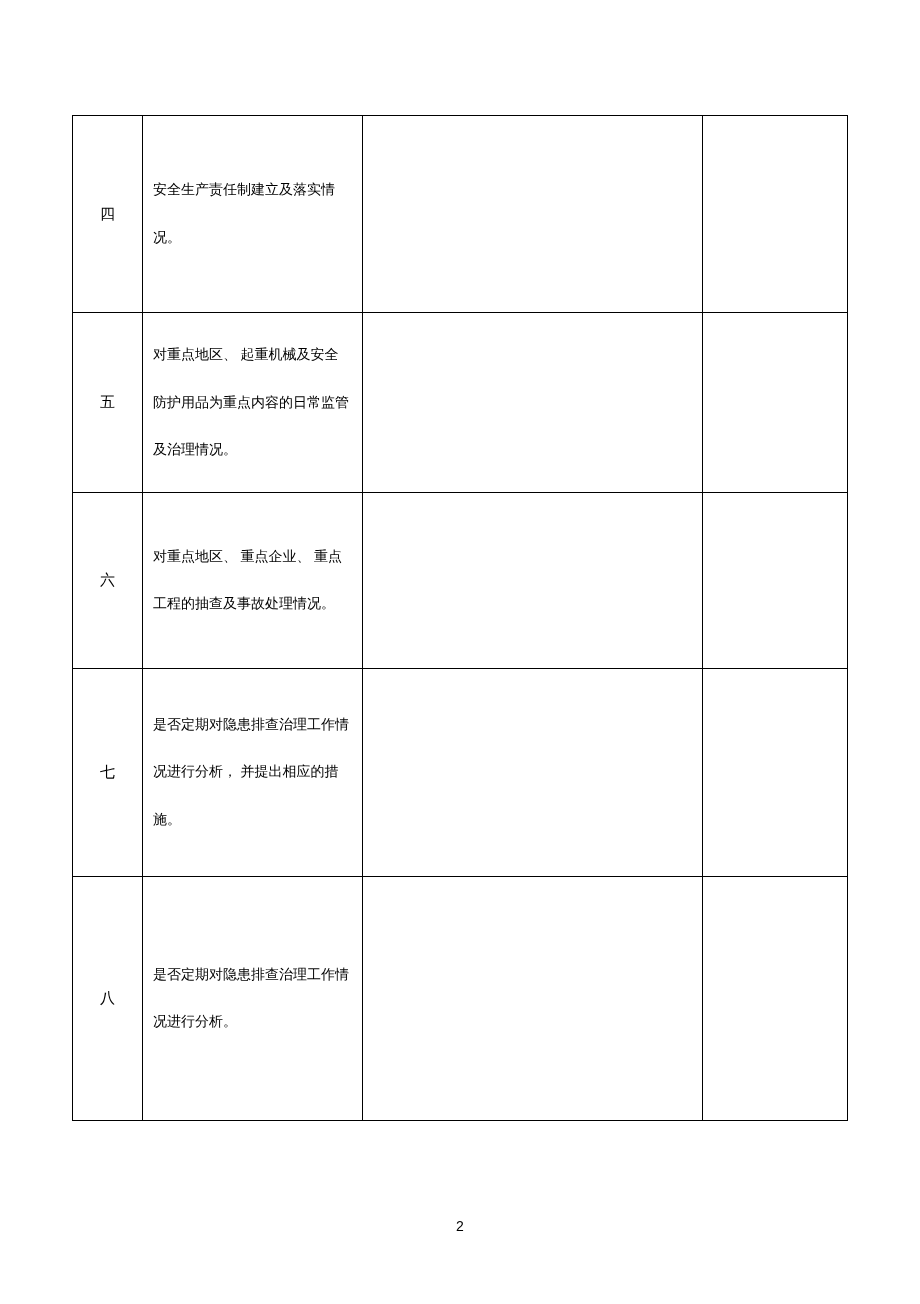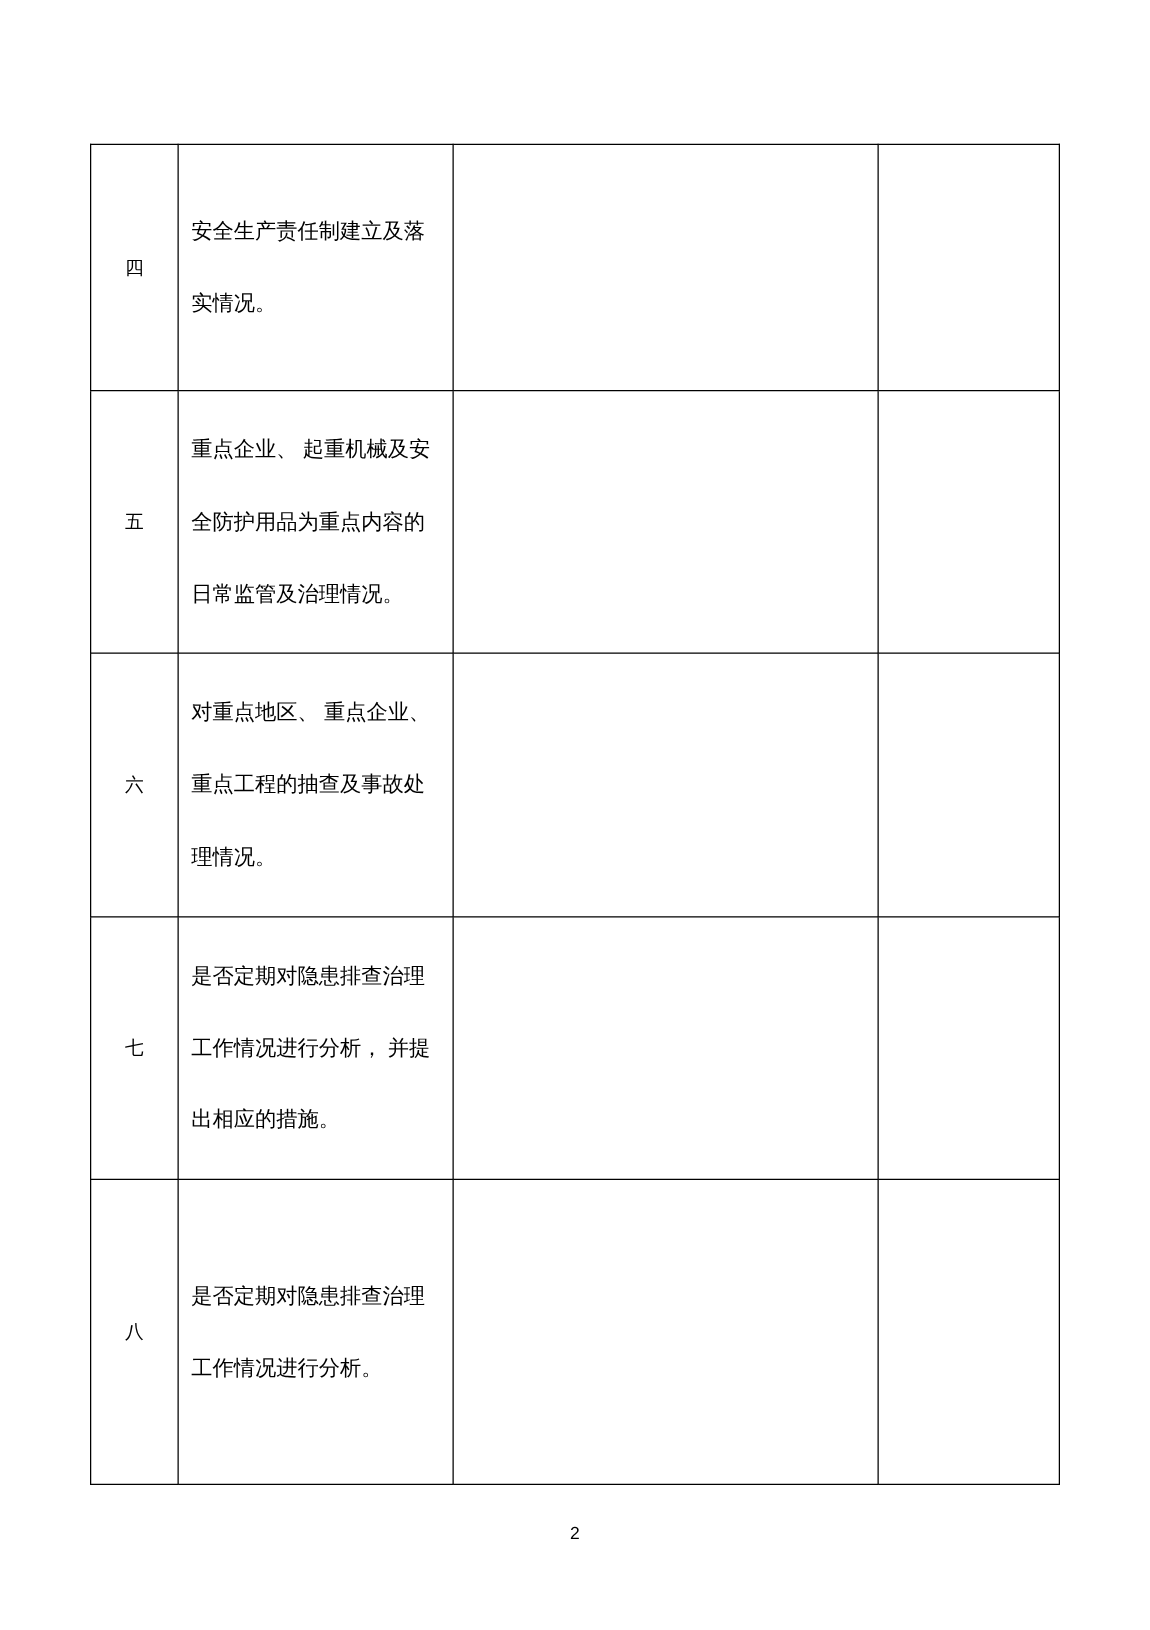--- a/index.html
+++ b/index.html
@@ -27,21 +27,21 @@
       vertical-align: middle;
       padding: 0;
     }
     .col-num {
       width: 70px;
       text-align: center;
       font-size: 15px;
     }
     .col-content {
       width: 220px;
-      font-size: 17px;
+      font-size: 14px;
       padding: 18px 10px 18px 10px;
       line-height: 3.4;
       text-align: left;
     }
     .col-3 {
       width: 340px;
     }
     .col-4 {
       width: auto;
     }
@@ -77,21 +77,21 @@
   <table>
     <tbody>
       <tr class="row-4">
         <td class="col-num">四</td>
         <td class="col-content">安全生产责任制建立及落实情况。</td>
         <td class="col-3"></td>
         <td class="col-4"></td>
       </tr>
       <tr class="row-5">
         <td class="col-num">五</td>
-        <td class="col-content">重点企业、 起重机械及安全防护用品为重点内容的日常监管及治理情况。</td>
+        <td class="col-content">对重点地区、 起重机械及安全防护用品为重点内容的日常监管及治理情况。</td>
         <td class="col-3"></td>
         <td class="col-4"></td>
       </tr>
       <tr class="row-6">
         <td class="col-num">六</td>
         <td class="col-content">对重点地区、 重点企业、 重点工程的抽查及事故处理情况。</td>
         <td class="col-3"></td>
         <td class="col-4"></td>
       </tr>
       <tr class="row-7">

